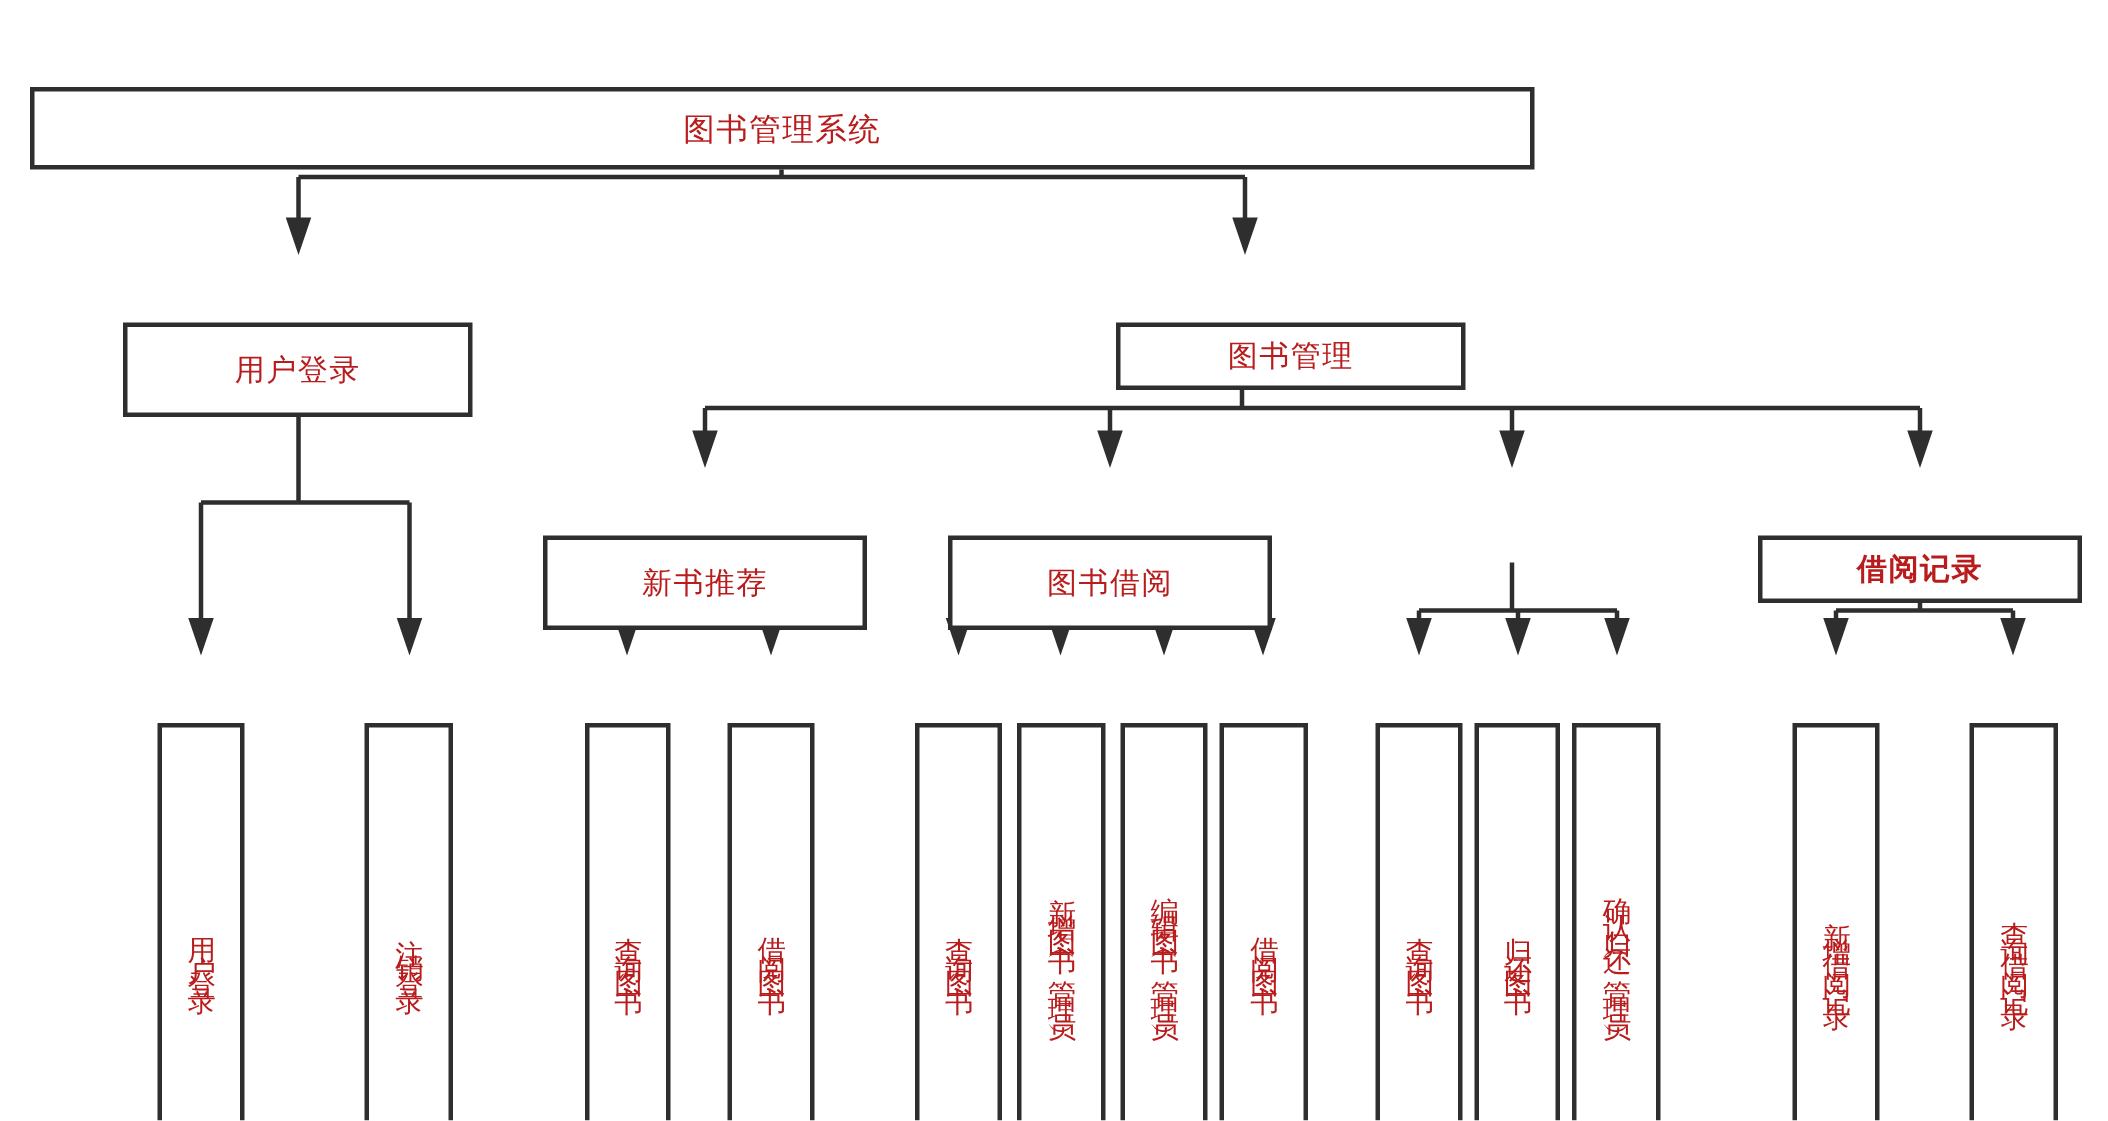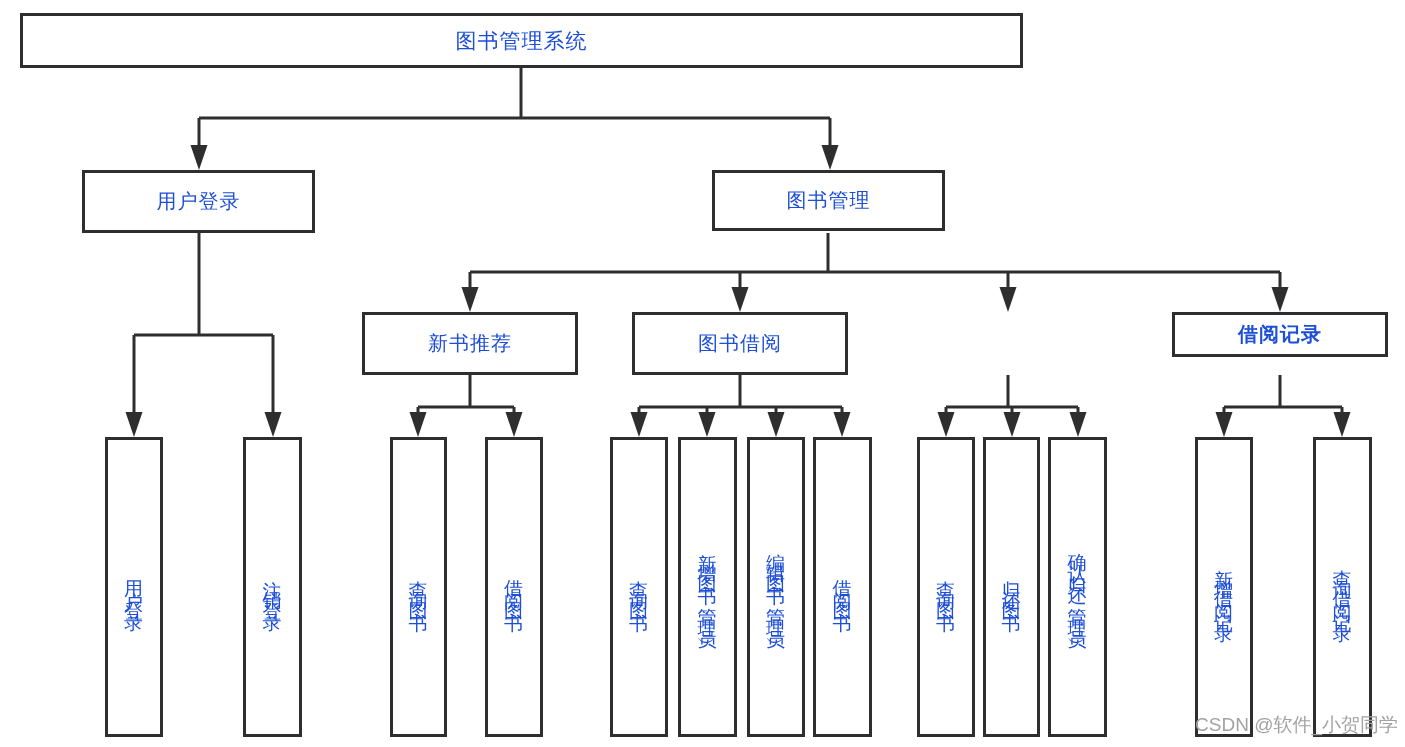--- a/index.html
+++ b/index.html
@@ -12,21 +12,22 @@
   }
   #wires{position:absolute;left:0;top:0;width:1405px;height:747px;}
   .node{
     position:absolute;
     box-sizing:border-box;
     border:3px solid #2e2e2e;
     background:#ffffff;
     display:flex;
     align-items:center;
     justify-content:center;
-    color:#1d4ed8;
+    color:#b91c1c;
+    margin-top:45px;
   }
   .hnode{font-size:20px;letter-spacing:1px;}
   .root{font-size:21px;}
   .vnode span{
     writing-mode:vertical-rl;
     text-orientation:mixed;
     font-size:19px;
     letter-spacing:11px;
     line-height:1;
     white-space:nowrap;
@@ -114,21 +115,21 @@
     </g>
   </svg>
 
   <div class="node hnode root" style="left:20px;top:13px;width:1003px;height:55px;">
     <span>图书管理系统</span>
   </div>
 
   <div class="node hnode" style="left:82px;top:170px;width:233px;height:63px;">
     <span>用户登录</span>
   </div>
-  <div class="node hnode" style="left:712px;top:170px;width:233px;height:61px;">
+  <div class="node hnode" style="left:744px;top:170px;width:233px;height:45px;">
     <span>图书管理</span>
   </div>
 
   <div class="node hnode" style="left:362px;top:312px;width:216px;height:63px;text-align:center;">
     <span>新书推荐</span>
   </div>
   <div class="node hnode" style="left:632px;top:312px;width:216px;height:63px;">
     <span>图书借阅</span>
   </div>
   <div class="node hnode" style="left:1172px;top:312px;width:216px;height:45px;font-weight:bold;">
@@ -168,15 +169,14 @@
   <div class="node vnode" style="left:1048px;top:437px;width:59px;height:300px;">
     <span>确认归还（管理员）</span>
   </div>
   <div class="node vnode" style="left:1195px;top:437px;width:58px;height:300px;">
     <span>新增借阅记录</span>
   </div>
   <div class="node vnode" style="left:1313px;top:437px;width:59px;height:300px;">
     <span>查询借阅记录</span>
   </div>
 
-  <div class="watermark">CSDN @软件_小贺同学</div>
 
 </div>
 
 </body></html>

